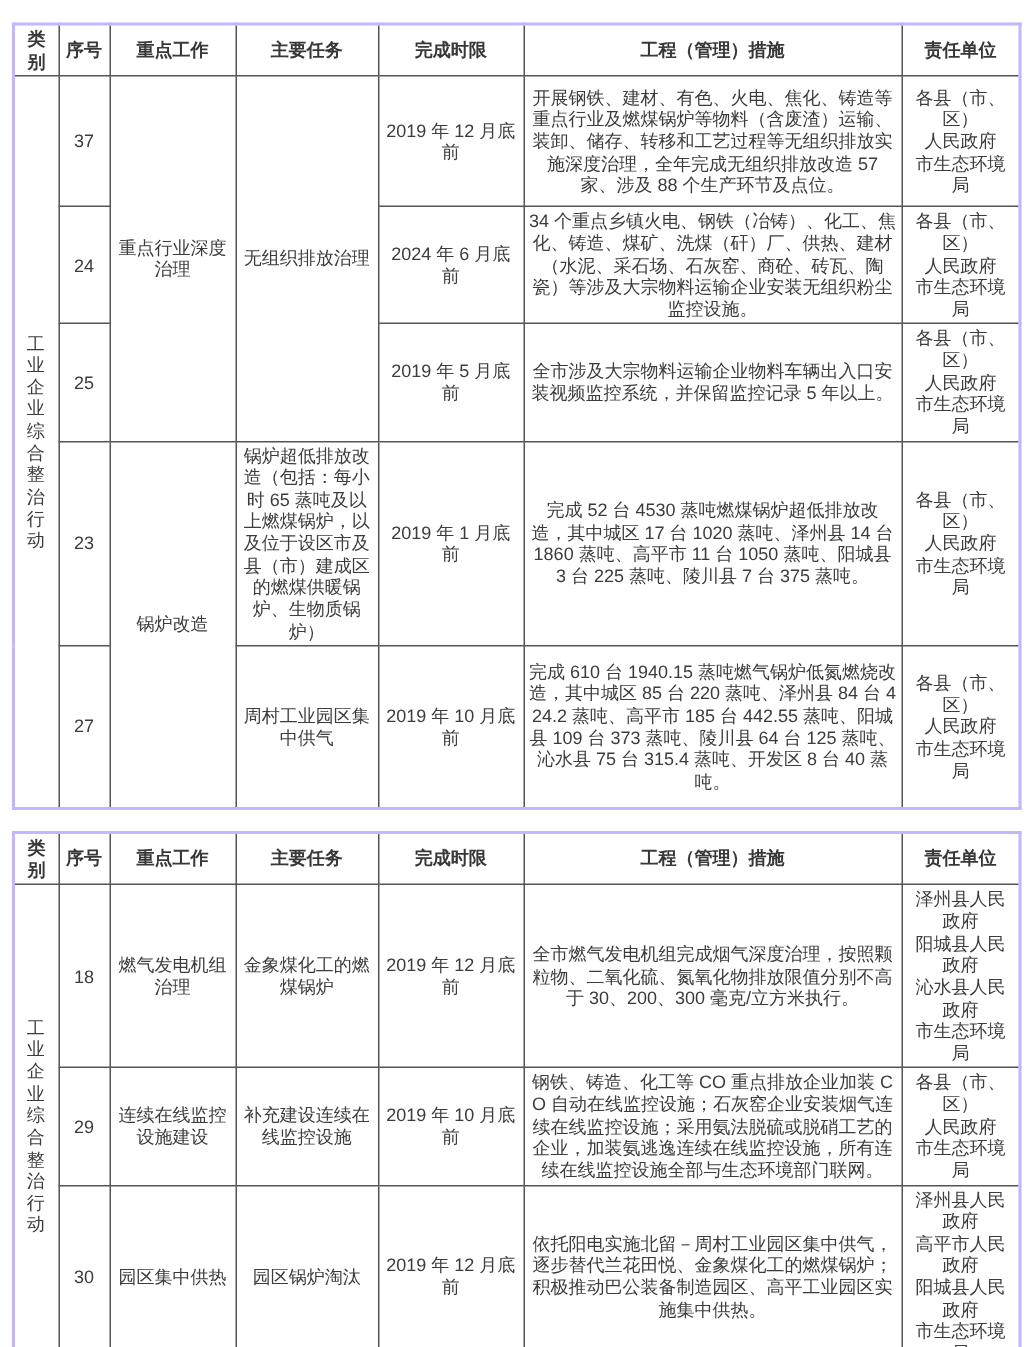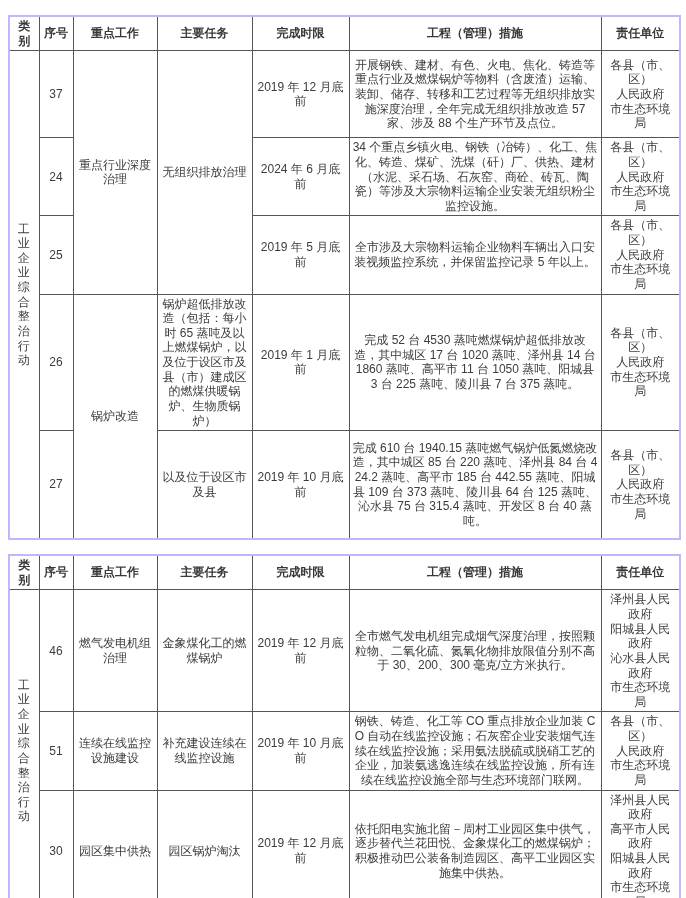--- a/index.html
+++ b/index.html
@@ -85,32 +85,32 @@
       </tr>
       <tr class="h42">
         <td>25</td>
         <td>2019 年 5 月底前</td>
         <td class="measure">全市涉及大宗物料运输企业物料车辆出入口安装视频监控系统，并保留监控记录 5 年以上。</td>
         <td class="unit">各县（市、区）
 人民政府
 市生态环境局</td>
       </tr>
       <tr class="h120">
-        <td>26</td>
+        <td>23</td>
         <td rowspan="2">锅炉改造</td>
         <td class="tleft">锅炉超低排放改造（包括：每小时 65 蒸吨及以上燃煤锅炉，以及位于设区市及县（市）建成区的燃煤供暖锅炉、生物质锅炉）</td>
         <td>2019 年 1 月底前</td>
         <td class="measure">完成 52 台 4530 蒸吨燃煤锅炉超低排放改造，其中城区 17 台 1020 蒸吨、泽州县 14 台 1860 蒸吨、高平市 11 台 1050 蒸吨、阳城县 3 台 225 蒸吨、陵川县 7 台 375 蒸吨。</td>
         <td class="unit">各县（市、区）
 人民政府
 市生态环境局</td>
       </tr>
       <tr class="h105">
         <td>27</td>
-        <td>以及位于设区市及县</td>
+        <td>周村工业园区集中供气</td>
         <td>2019 年 10 月底前</td>
         <td class="measure">完成 610 台 1940.15 蒸吨燃气锅炉低氮燃烧改造，其中城区 85 台 220 蒸吨、泽州县 84 台 424.2 蒸吨、高平市 185 台 442.55 蒸吨、阳城县 109 台 373 蒸吨、陵川县 64 台 125 蒸吨、沁水县 75 台 315.4 蒸吨、开发区 8 台 40 蒸吨。</td>
         <td class="unit">各县（市、区）
 人民政府
 市生态环境局</td>
       </tr>
     </tbody>
   </table>
 
   <table class="t t2">
@@ -130,32 +130,32 @@
         <th>重点工作</th>
         <th>主要任务</th>
         <th>完成时限</th>
         <th>工程（管理）措施</th>
         <th>责任单位</th>
       </tr>
     </thead>
     <tbody>
       <tr class="h64">
         <td class="cat" rowspan="3">工业企业综合整治行动</td>
-        <td>46</td>
+        <td>18</td>
         <td>燃气发电机组治理</td>
         <td>金象煤化工的燃煤锅炉</td>
         <td>2019 年 12 月底前</td>
         <td class="measure">全市燃气发电机组完成烟气深度治理，按照颗粒物、二氧化硫、氮氧化物排放限值分别不高于 30、200、300 毫克/立方米执行。</td>
         <td class="unit">泽州县人民政府
 阳城县人民政府
 沁水县人民政府
 市生态环境局</td>
       </tr>
       <tr class="h70b">
-        <td>51</td>
+        <td>29</td>
         <td>连续在线监控设施建设</td>
         <td>补充建设连续在线监控设施</td>
         <td>2019 年 10 月底前</td>
         <td class="measure">钢铁、铸造、化工等 CO 重点排放企业加装 CO 自动在线监控设施；石灰窑企业安装烟气连续在线监控设施；采用氨法脱硫或脱硝工艺的企业，加装氨逃逸连续在线监控设施，所有连续在线监控设施全部与生态环境部门联网。</td>
         <td class="unit">各县（市、区）
 人民政府
 市生态环境局</td>
       </tr>
       <tr class="h66">
         <td>30</td>

